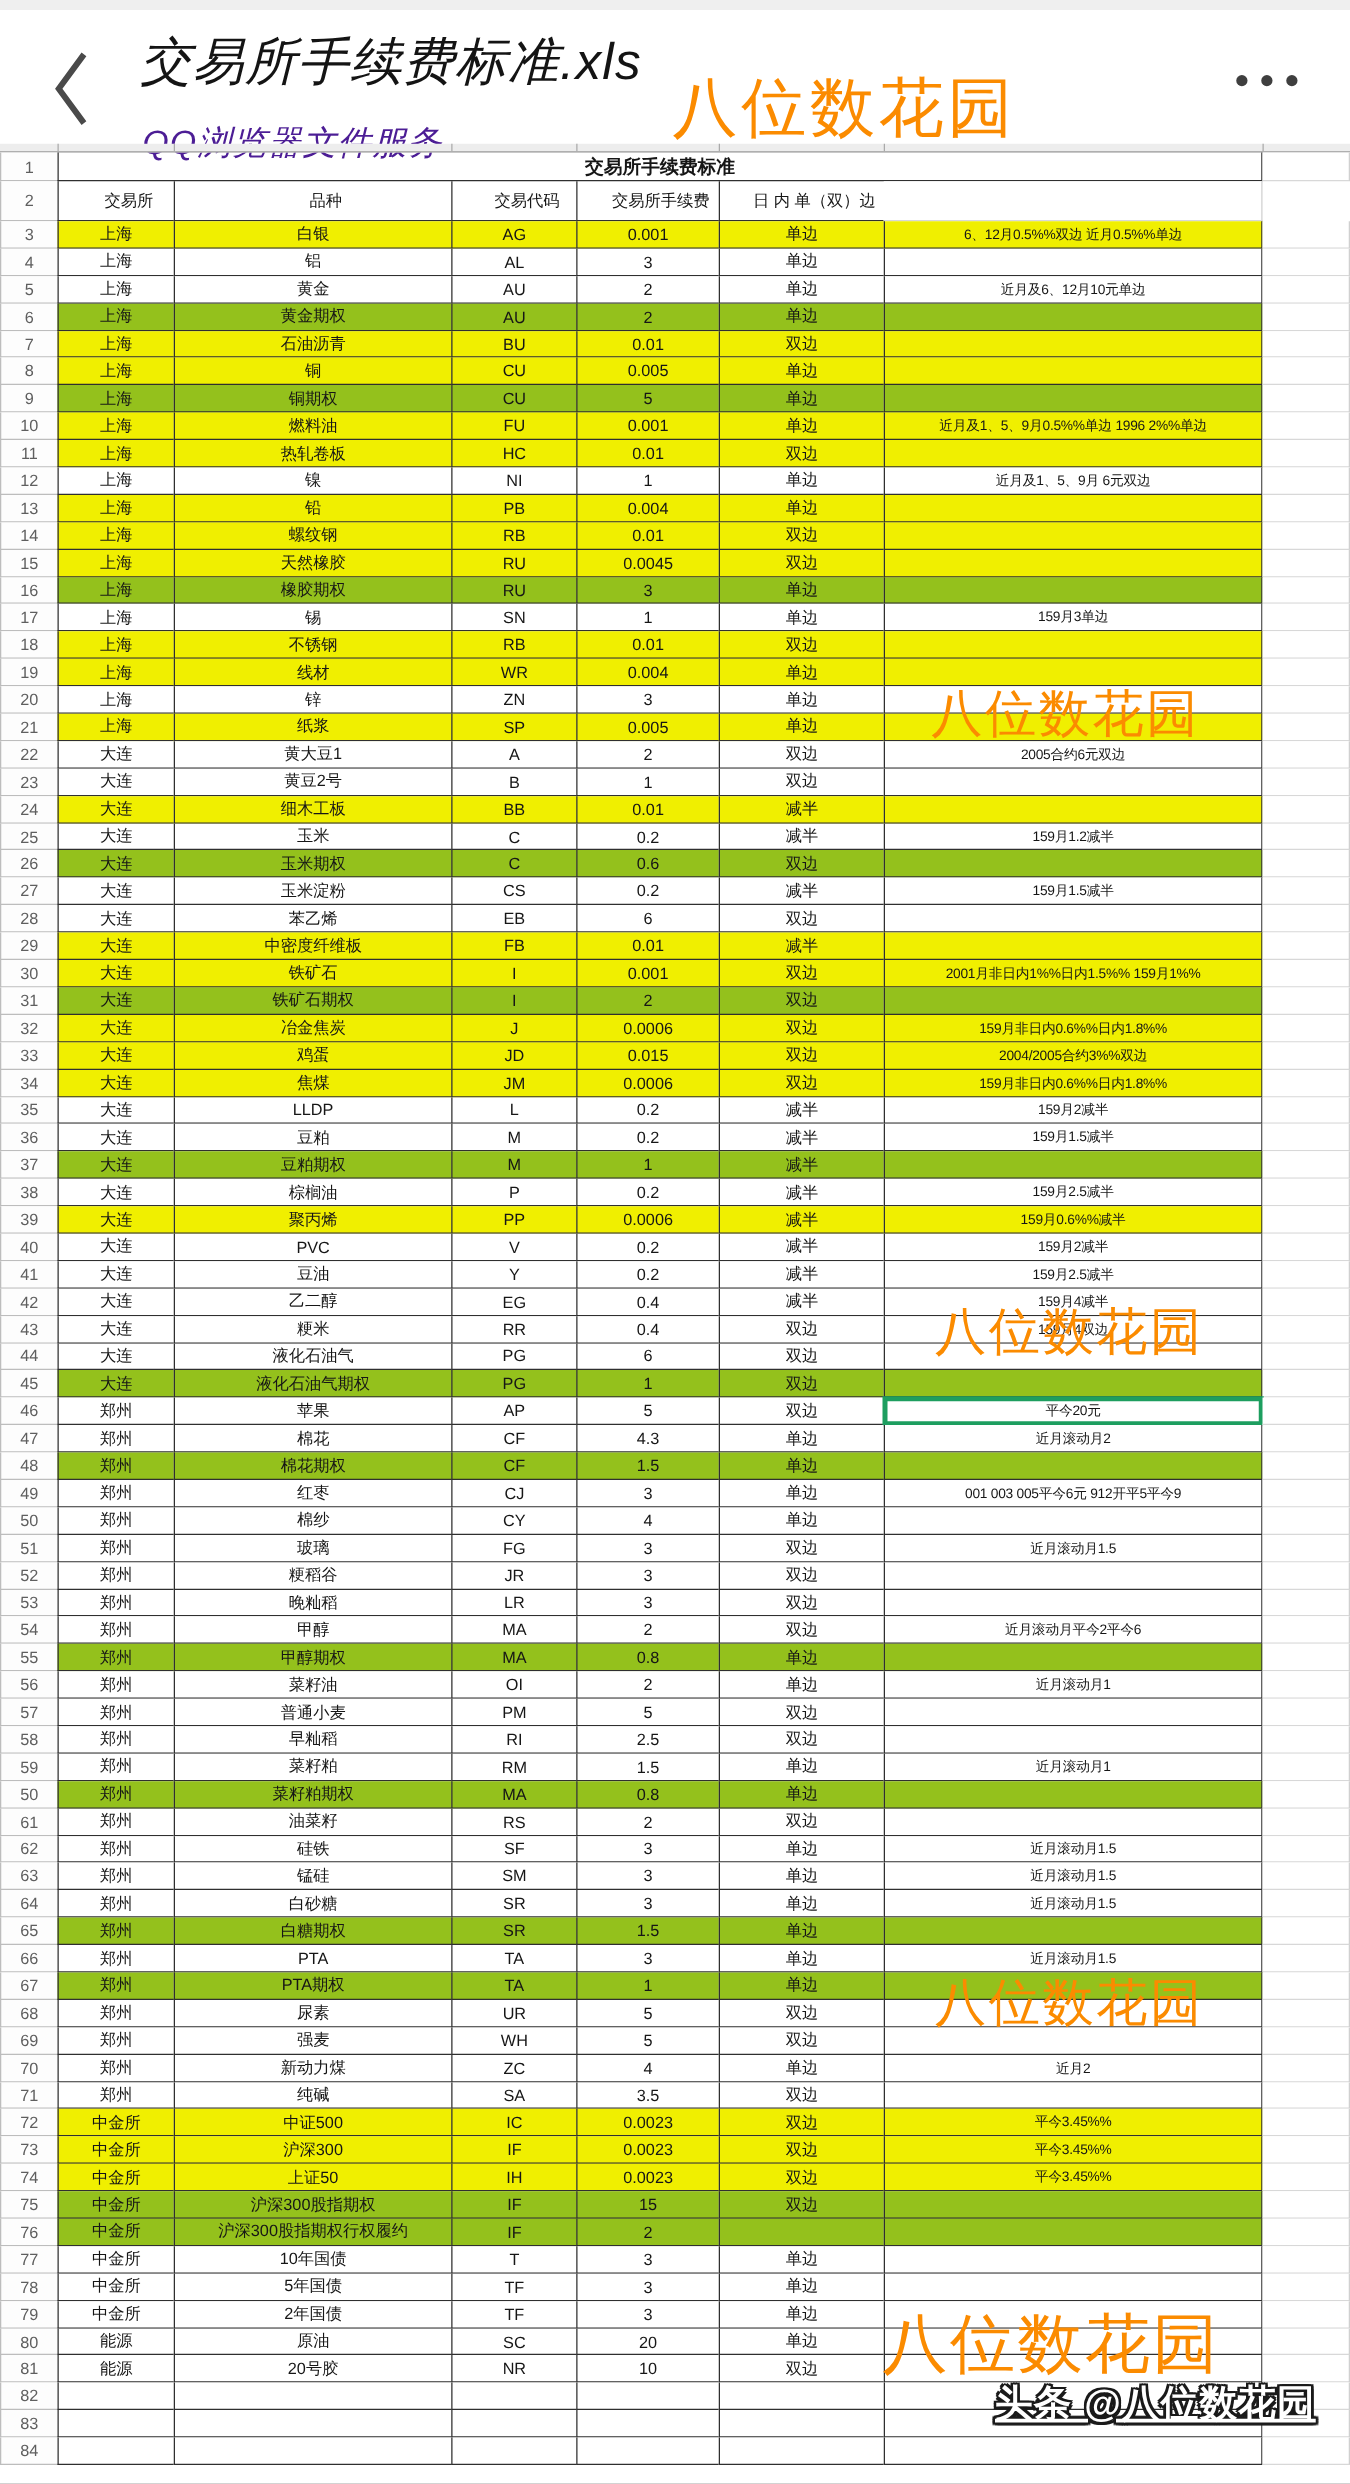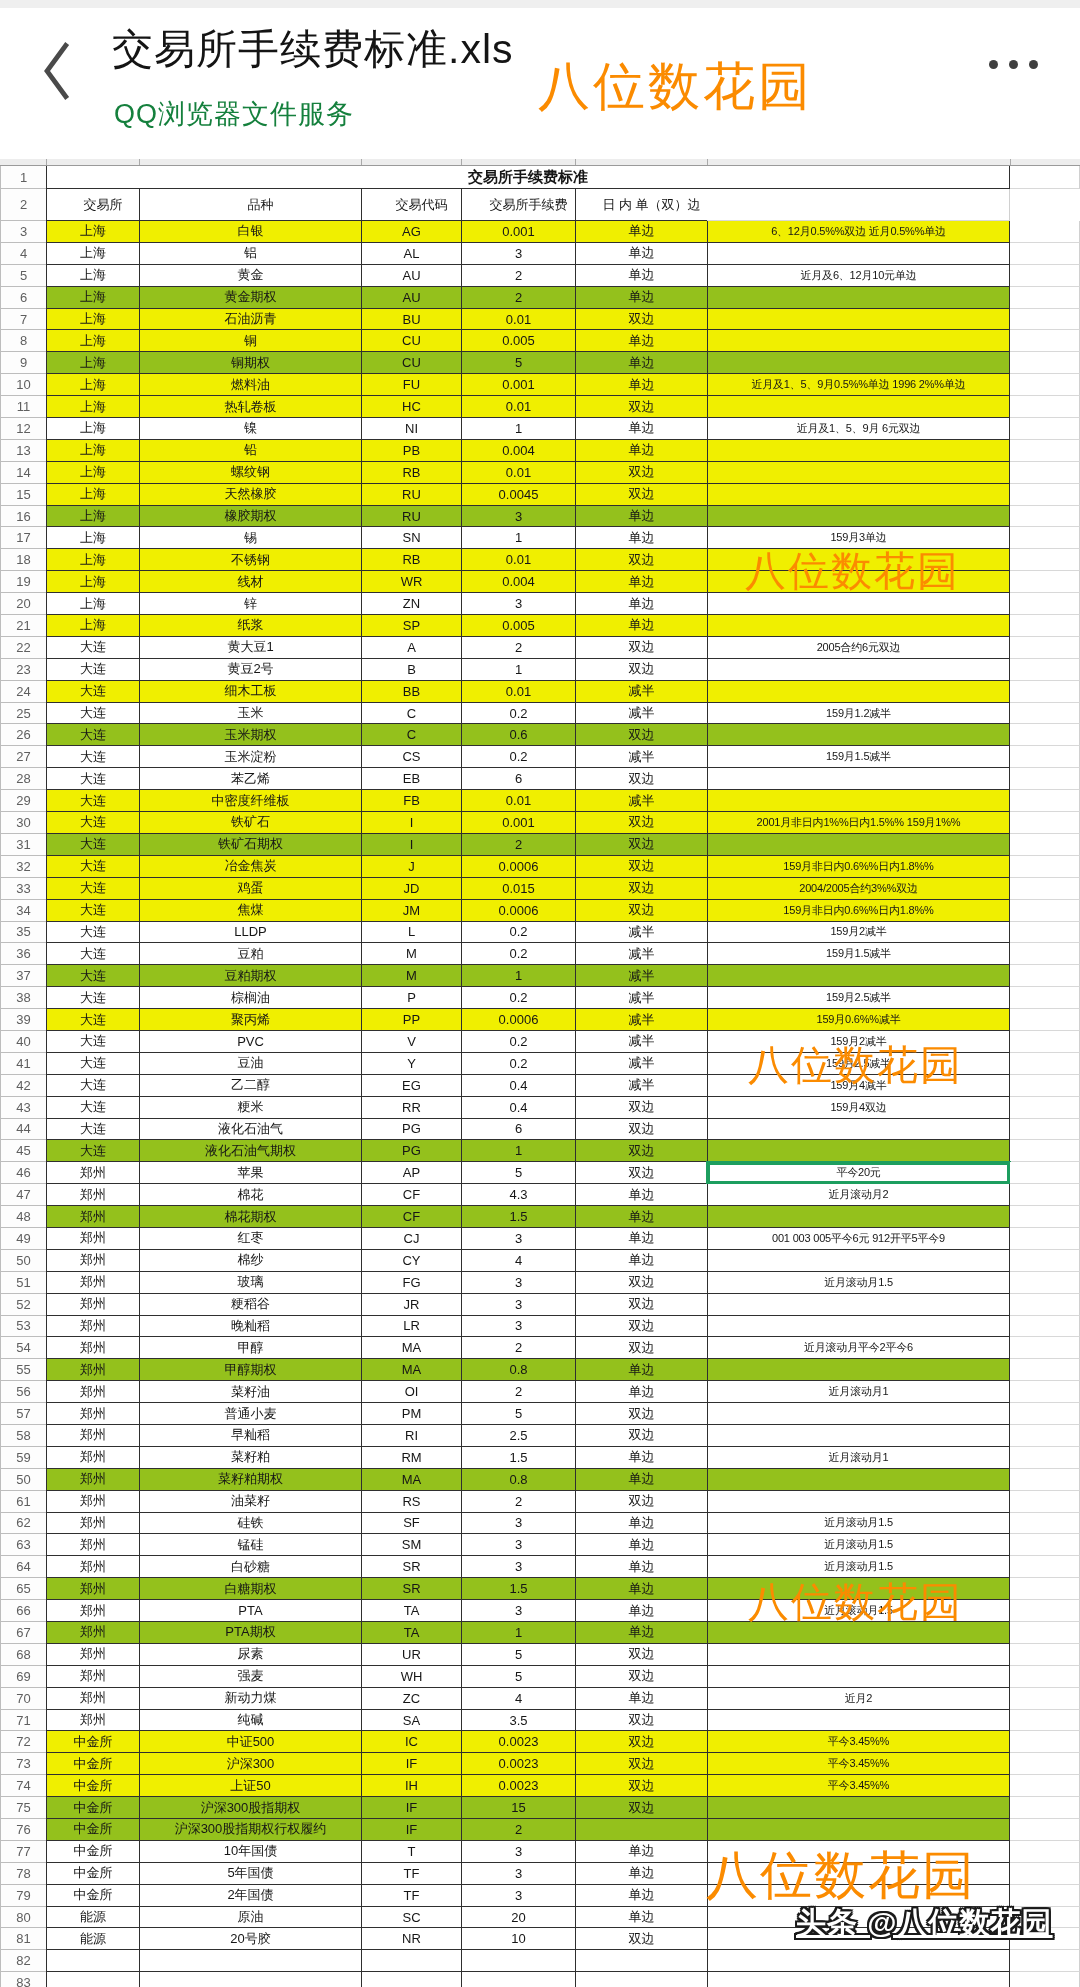--- a/index.html
+++ b/index.html
@@ -9,25 +9,25 @@
     --watermark-orange:#fb8b00;
     --grid-dark:#2f2f2f;
     --grid-light:#c9c9c9;
   }
   *{margin:0;padding:0;box-sizing:border-box;}
   body{font-family:"Liberation Sans","DejaVu Sans",sans-serif;background:#777;}
   .page{position:relative;width:1080px;height:1987px;background:#fff;overflow:hidden;}
 
   
   .statusbar{height:8px;background:#efefef;}
-  .appbar{position:relative;height:151px;background:#fff;}
+  .appbar{position:relative;height:107px;background:#fff;font-style:italic;}
   .back-btn{position:absolute;left:36px;top:30px;width:44px;height:66px;cursor:pointer;}
   .back-btn svg{width:100%;height:100%;stroke:#4a4a4a;stroke-width:2.6;fill:none;}
   .appbar-title{position:absolute;left:112px;top:14px;font-size:41px;color:#141414;letter-spacing:1px;white-space:nowrap;}
-  .appbar-subtitle{position:absolute;left:114px;top:88px;font-size:27px;color:#15803d;letter-spacing:1px;}
+  .appbar-subtitle{position:absolute;left:114px;top:88px;font-size:27px;color:#4c1d95;letter-spacing:1px;}
   .menu-btn{position:absolute;right:34px;top:44px;display:flex;gap:11px;cursor:pointer;padding:8px;}
   .menu-btn i{width:9px;height:9px;border-radius:50%;background:#3f3f3f;display:block;}
 
   
   .sheet{position:relative;}
   .grid-row{display:grid;grid-template-columns:46px 93px 222px 100px 114px 132px 303px 70px;}
   .colstrip{height:7px;background:#ededed;border-bottom:1px solid #9a9a9a;}
   .colstrip .tick{border-left:1px solid #aaa;}
 
   .cell{overflow:hidden;white-space:nowrap;display:flex;align-items:center;justify-content:center;text-align:center;color:#161616;}

